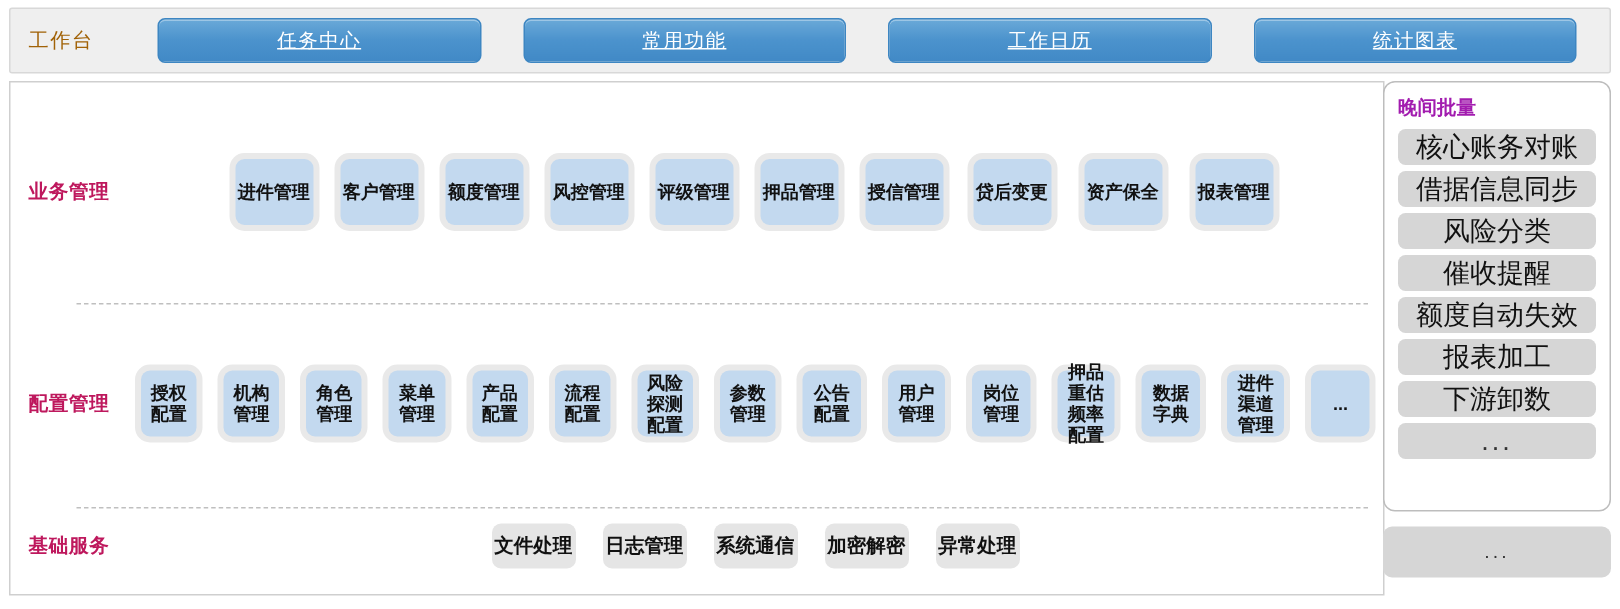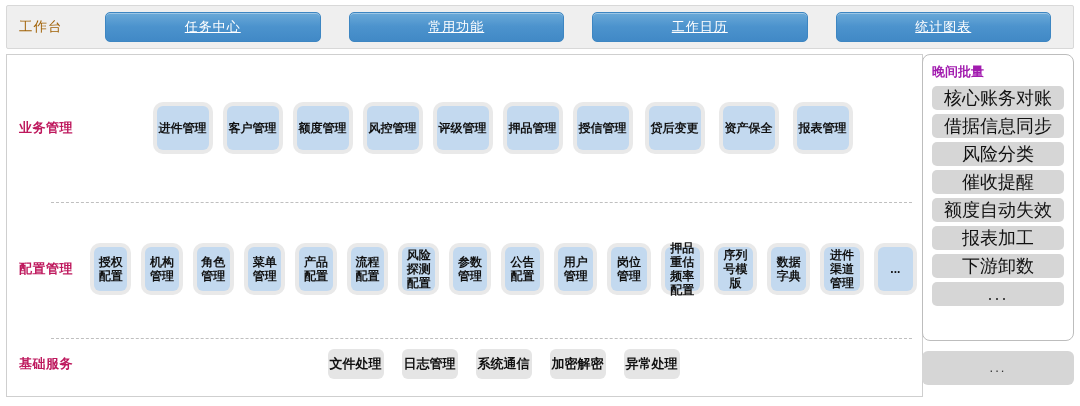--- a/index.html
+++ b/index.html
@@ -188,21 +188,20 @@
             <div class="chip">产品配置</div>
             <div class="chip">流程配置</div>
             <div class="chip">风险探测配置</div>
             <div class="chip">参数管理</div>
           </div>
           <div class="row">
             <div class="chip">公告配置</div>
             <div class="chip">用户管理</div>
             <div class="chip">岗位管理</div>
             <div class="chip">押品重估频率配置</div>
-            <div class="chip">序列号模版</div>
             <div class="chip">数据字典</div>
             <div class="chip">进件渠道管理</div>
             <div class="chip">...</div>
           </div>
         </div>
       </div>
 
       <div class="section sec-base">
         <div class="sec-label">基础服务</div>
         <div class="sec-rows">

